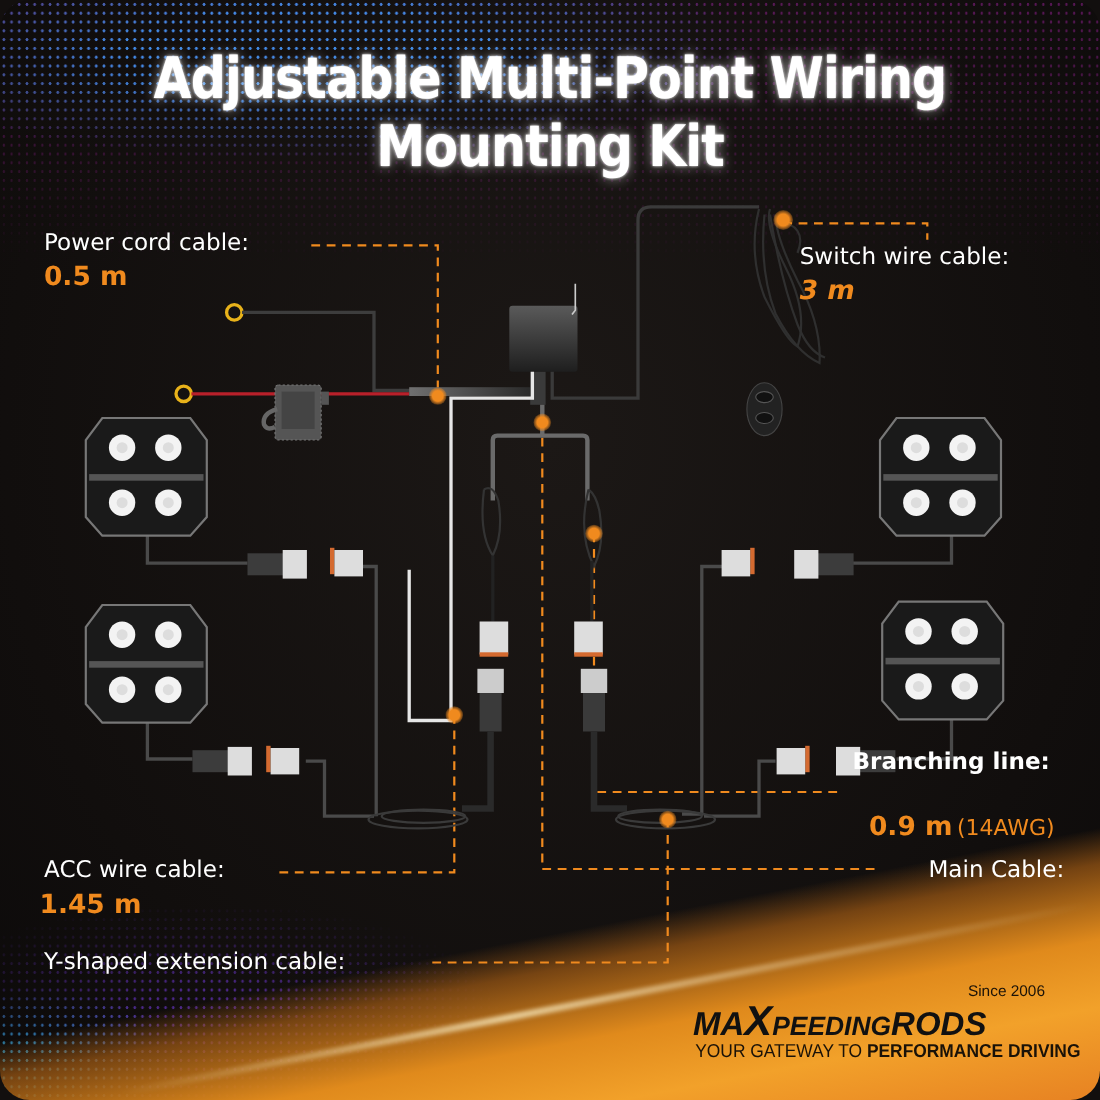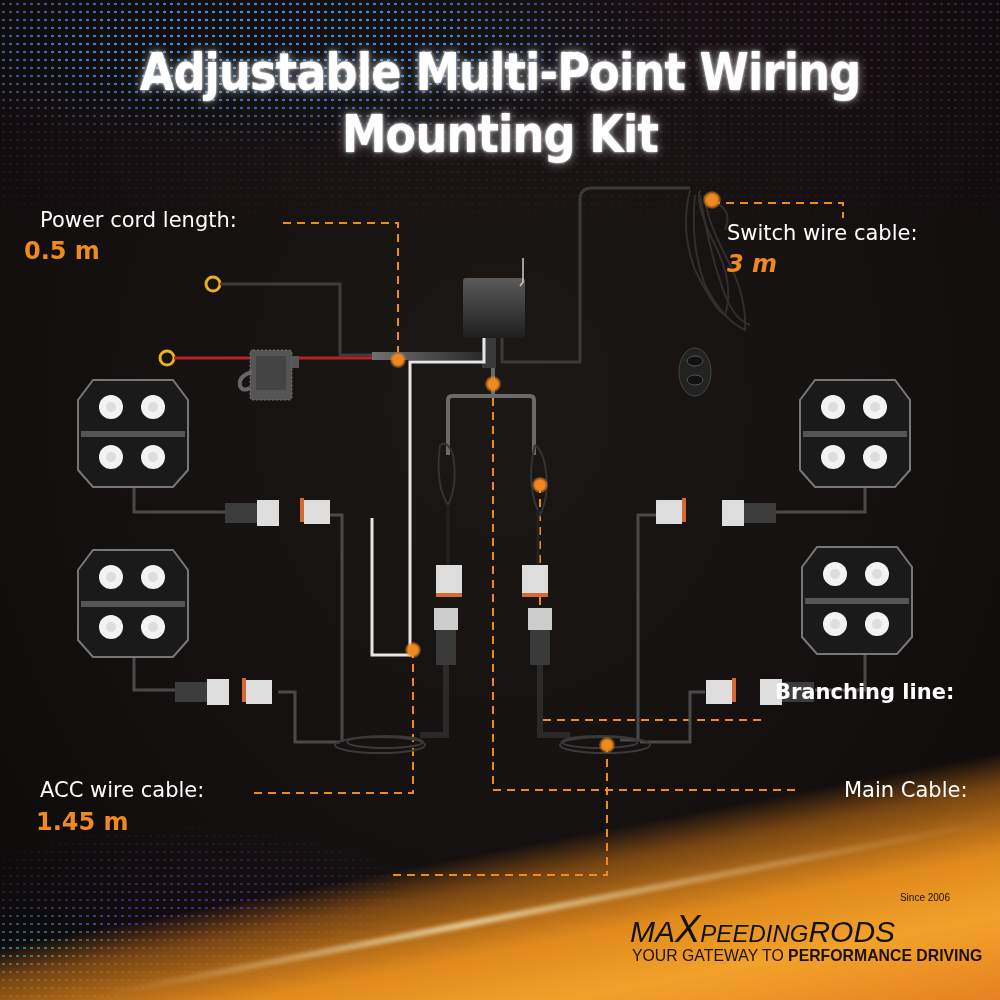--- a/index.html
+++ b/index.html
@@ -1,20 +1,20 @@
 <!DOCTYPE html>
 <html><head>
 <meta charset="utf-8">
 <style>
   * { box-sizing: border-box; margin: 0; padding: 0; }
   html, body { width: 1000px; height: 1000px; overflow: hidden; background: #120f0e; }
   body { position: relative; font-family: "DejaVu Sans", sans-serif; }
 
   .canvas { position: absolute; left: 0; top: 0; width: 1000px; height: 1000px; overflow: hidden;
-    background: radial-gradient(ellipse at 50% 40%, #1c1816 0%, #110e0d 70%, #0c0a0a 100%); }
+    background: radial-gradient(ellipse at 50% 40%, #1c1816 0%, #110e0d 70%, #0c0a0a 100%); border-radius: 27px; }
 
   
   .dots { position: absolute; pointer-events: none; }
   .dots-top { left: 0; top: 0; width: 1000px; height: 190px;
     background-image: radial-gradient(circle, rgba(60,160,255,0.85) 1.2px, transparent 1.6px);
     background-size: 7px 8px;
     -webkit-mask-image: radial-gradient(ellipse 55% 70% at 28% 25%, #000 30%, transparent 75%);
             mask-image: radial-gradient(ellipse 55% 70% at 28% 25%, #000 30%, transparent 75%); }
   .dots-top-pink { left: 0; top: 0; width: 1000px; height: 240px;
     background-image: radial-gradient(circle, rgba(200,40,200,0.7) 1px, transparent 1.4px);
@@ -52,22 +52,22 @@
   .val { position: absolute; color: #f08a1e; font-family: "DejaVu Sans", sans-serif; font-weight: bold; font-size: 24px; white-space: nowrap; }
   .val .awg { font-weight: normal; font-size: 20px; margin-left: 4px; }
 
   svg.diagram { position: absolute; left: 0; top: 0; }
 
   
   .lamp { position: absolute; width: 120px; height: 120px; }
 
   
   .brand { position: absolute; left: 630px; top: 890px; width: 340px; height: 80px; }
-  .brand-since { position: absolute; right: 20px; top: 2px; font-family: "Liberation Sans", sans-serif; font-size: 10px; color: #1a1208; }
-  .brand-name { position: absolute; left: 0; top: 18px; font-family: "Liberation Sans", sans-serif; font-weight: normal; font-style: italic;
+  .brand-since { position: absolute; right: 20px; top: 2px; font-family: "Liberation Sans", sans-serif; font-size: 14px; color: #1a1208; }
+  .brand-name { position: absolute; left: 0; top: 18px; font-family: "Liberation Sans", sans-serif; font-weight: bold; font-style: italic;
     font-size: 30px; color: #111; letter-spacing: 0px; transform: scaleX(1.0); }
   .brand-tag { position: absolute; left: 2px; top: 56px; font-family: "Liberation Sans", sans-serif; font-size: 17px; color: #1a1208; white-space: nowrap; transform: scaleX(0.93); transform-origin: 0 0; }
   .brand-tag b { font-weight: bold; }
 </style>
 </head>
 <body>
 
 <div class="canvas">
 
   <div class="dots dots-top-pink"></div>
@@ -262,33 +262,37 @@
         <circle cx="80" cy="32" r="12" fill="#fff" opacity=".95"></circle>
       <circle cx="38" cy="82" r="12" fill="#fff" opacity=".95"></circle>
         <circle cx="80" cy="82" r="12" fill="#fff" opacity=".95"></circle>
       <circle cx="38" cy="32" r="5" fill="#ddd"></circle>
         <circle cx="80" cy="32" r="5" fill="#ddd"></circle>
       <circle cx="38" cy="82" r="5" fill="#ddd"></circle>
         <circle cx="80" cy="82" r="5" fill="#ddd"></circle>
     </svg>
   </div>
 
-  <div class="lbl" style="left:40px;top:208px;">Power cord length:</div>
-  <div class="val" style="left:24px;top:237px;">0.5 m</div>
+  <div class="lbl" style="left:40px;top:208px;">Power cord cable:</div>
+  <div class="val" style="left:40px;top:237px;">0.5 m</div>
 
   <div class="lbl" style="left:727px;top:221px;">Switch wire cable:</div>
   <div class="val" style="left:727px;top:250px;font-style:italic;">3 m</div>
 
   <div class="lbl" style="left:775px;top:680px;font-weight:bold;">Branching line:</div>
+  <div class="val" style="left:790px;top:737px;">
+    <span>0.9 m</span><span class="awg">(14AWG)</span>
+  </div>
 
   <div class="lbl" style="left:844px;top:778px;">Main Cable:</div>
 
   <div class="lbl" style="left:40px;top:778px;">ACC wire cable:</div>
   <div class="val" style="left:36px;top:808px;">1.45 m</div>
 
+  <div class="lbl" style="left:40px;top:862px;">Y-shaped extension cable:</div>
 
   <div class="brand">
     <div class="brand-since">Since 2006</div>
     <div class="brand-name">
       <span>MA</span><span style="font-size:38px;">X</span><span style="font-size:24px;">PEEDING</span><span>RODS</span>
     </div>
     <div class="brand-tag">
       <span>YOUR GATEWAY TO </span><b>PERFORMANCE DRIVING</b>
     </div>
   </div>

